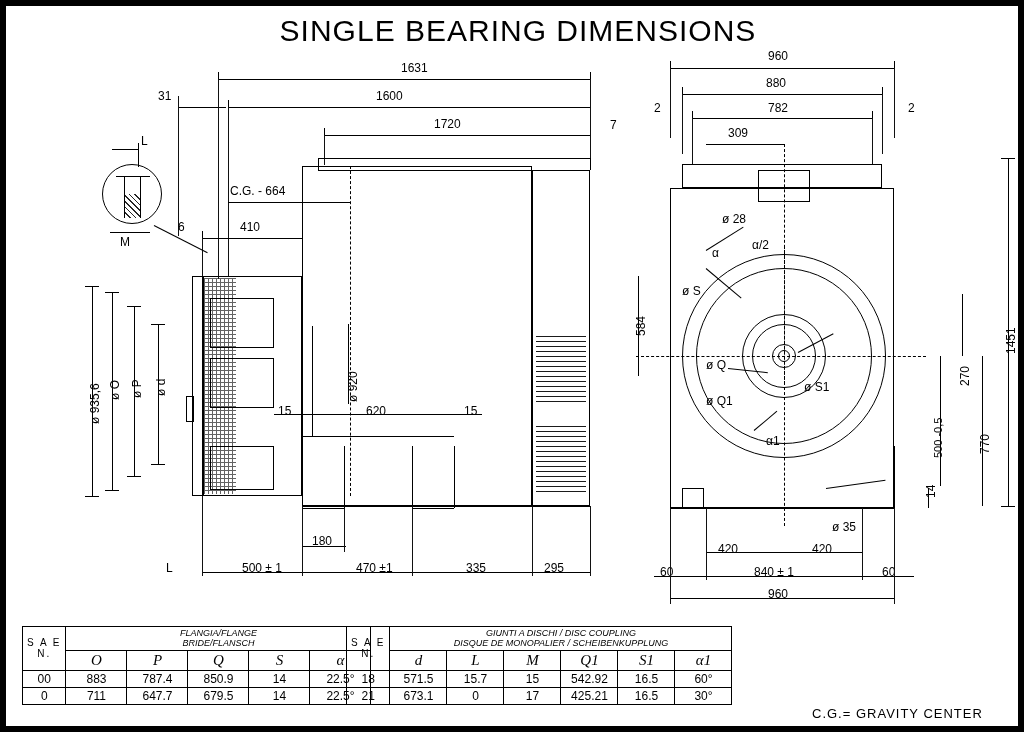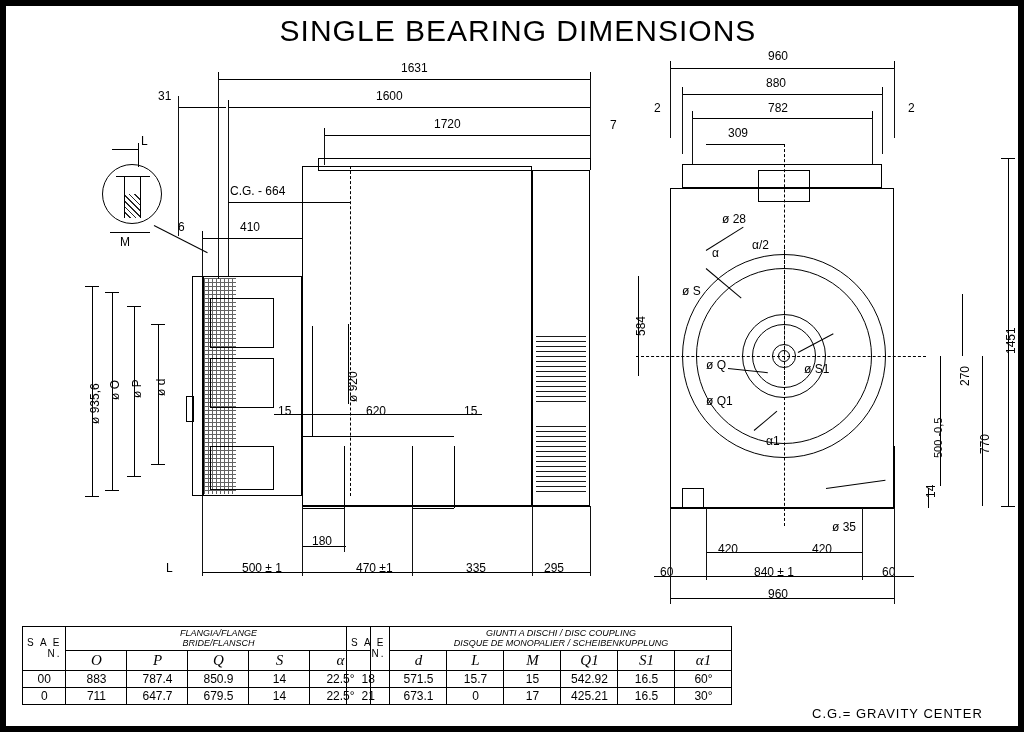--- a/index.html
+++ b/index.html
@@ -13,21 +13,21 @@
   .thin{background:#111;}
   .dash-h{position:absolute;height:0;border-top:1px dashed #000;}
   .dash-v{position:absolute;width:0;border-left:1px dashed #000;}
   .box{position:absolute;border:1px solid #000;box-sizing:border-box;}
   .rot{transform-origin:left top;}
   .ctr{position:absolute;border:1px solid #000;border-radius:50%;box-sizing:border-box;}
   table.dim{position:absolute;border-collapse:collapse;font-size:12px;}
   table.dim td,table.dim th{border:1px solid #000;text-align:center;padding:1px 4px;font-weight:normal;}
   table.dim .hdr{font-style:italic;font-size:9px;line-height:1.15;}
   table.dim .colh{font-style:italic;font-size:15px;font-family:"Liberation Serif",serif;}
-  table.dim .sae{font-size:10px;letter-spacing:2px;text-align:right;}
+  table.dim .sae{font-size:10px;letter-spacing:2px;}
   .cgnote{position:absolute;font-size:13px;letter-spacing:1px;}
   .hatch{position:absolute;background:
      repeating-linear-gradient(45deg,#000 0 1px,transparent 1px 4px);}
   .grille{position:absolute;background:
      repeating-linear-gradient(to bottom,#000 0 1px,transparent 1px 5px);}
   .grid-dots{position:absolute;background:
      repeating-linear-gradient(to bottom,#222 0 1px,transparent 1px 4px),
      repeating-linear-gradient(to right,#222 0 1px,transparent 1px 4px);}
 </style>
 </head>
@@ -214,21 +214,21 @@
     <div class="ln v" style="left:664px;top:440px;height:62px;"></div>
     <div class="ln v" style="left:888px;top:440px;height:62px;"></div>
     <div class="box" style="left:676px;top:482px;width:22px;height:20px;"></div>
     <div class="ln h" style="left:820px;top:482px;width:60px;transform:rotate(-8deg);transform-origin:left center;"></div>
 
     <div class="t" style="left:716px;top:206px;">ø 28</div>
     <div class="ln h" style="left:700px;top:244px;width:44px;transform:rotate(-32deg);transform-origin:left center;"></div>
     <div class="t" style="left:706px;top:240px;">α</div>
     <div class="t" style="left:746px;top:232px;">α/2</div>
     <div class="t" style="left:676px;top:278px;">ø S</div>
-    <div class="t" style="left:798px;top:356px;text-align:right;">ø S1</div>
+    <div class="t" style="left:798px;top:374px;text-align:right;">ø S1</div>
     <div class="t" style="left:700px;top:352px;">ø Q</div>
     <div class="t" style="left:700px;top:388px;">ø Q1</div>
     <div class="t" style="left:760px;top:428px;">α1</div>
     <div class="ln h" style="left:700px;top:262px;width:46px;transform:rotate(40deg);transform-origin:left center;"></div>
     <div class="ln h" style="left:792px;top:346px;width:40px;transform:rotate(-28deg);transform-origin:left center;"></div>
     <div class="ln h" style="left:722px;top:362px;width:40px;transform:rotate(6deg);transform-origin:left center;"></div>
     <div class="ln h" style="left:748px;top:424px;width:30px;transform:rotate(-40deg);transform-origin:left center;"></div>
 
     <div class="ln v" style="left:632px;top:270px;height:100px;"></div>
     <div class="t rot" style="left:628px;top:330px;transform:rotate(-90deg);">584</div>

